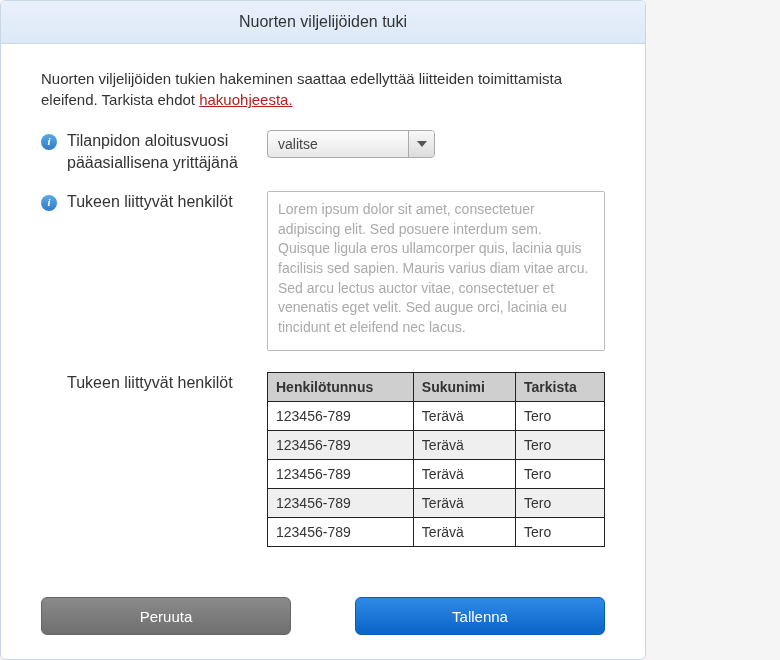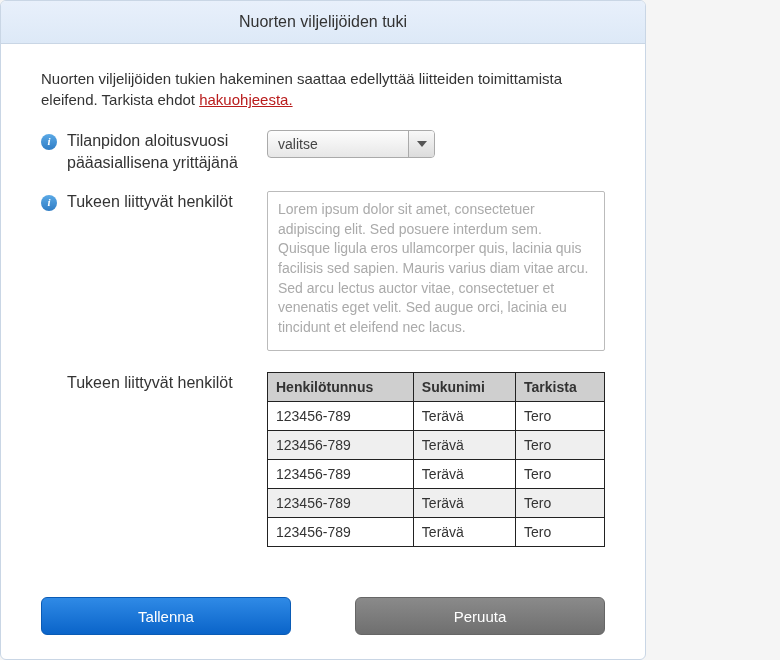--- a/index.html
+++ b/index.html
@@ -234,16 +234,16 @@
                 <td>Tero</td>
               </tr>
             </tbody>
         </table>
       </div>
     </div>
 
   </div>
 
   <div class="dialog-footer">
+    <button class="btn btn-cancel">Peruuta</button>
     <button class="btn btn-save">Tallenna</button>
-    <button class="btn btn-cancel">Peruuta</button>
   </div>
 </div>
 
 </body></html>

